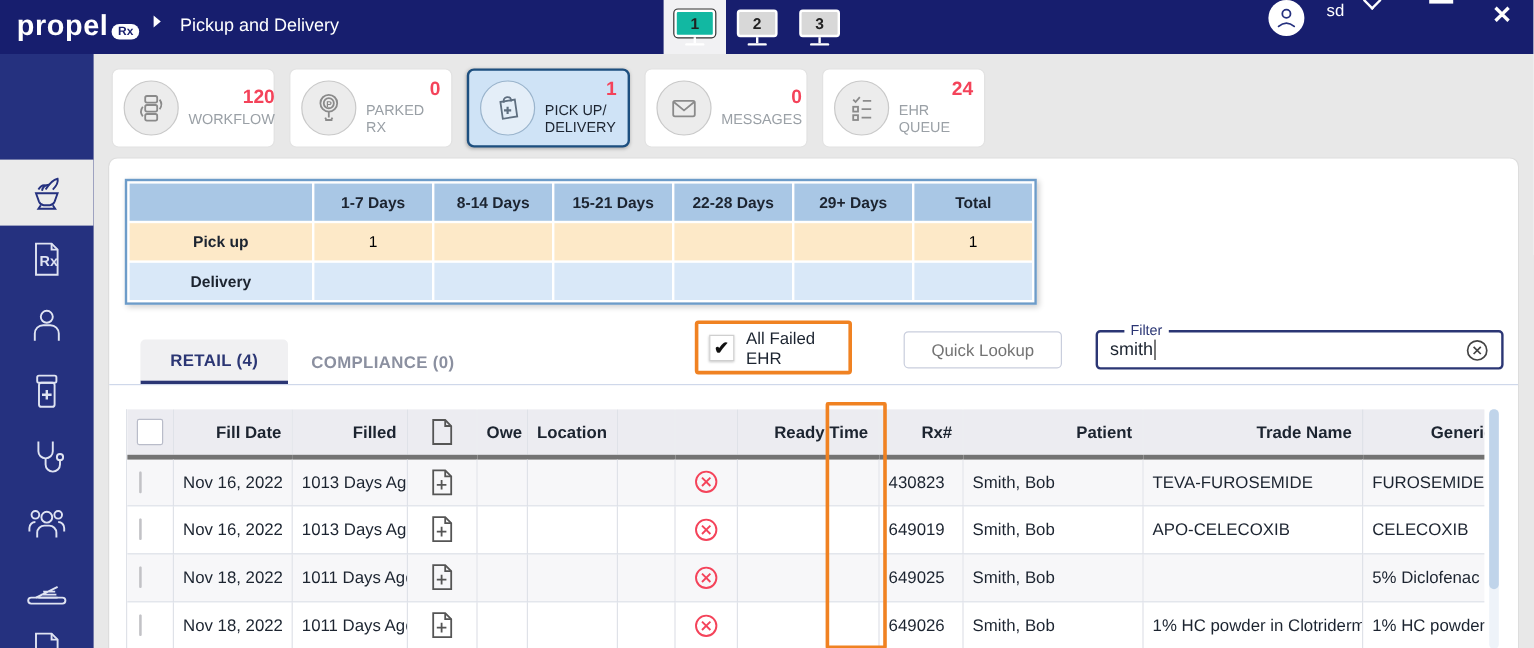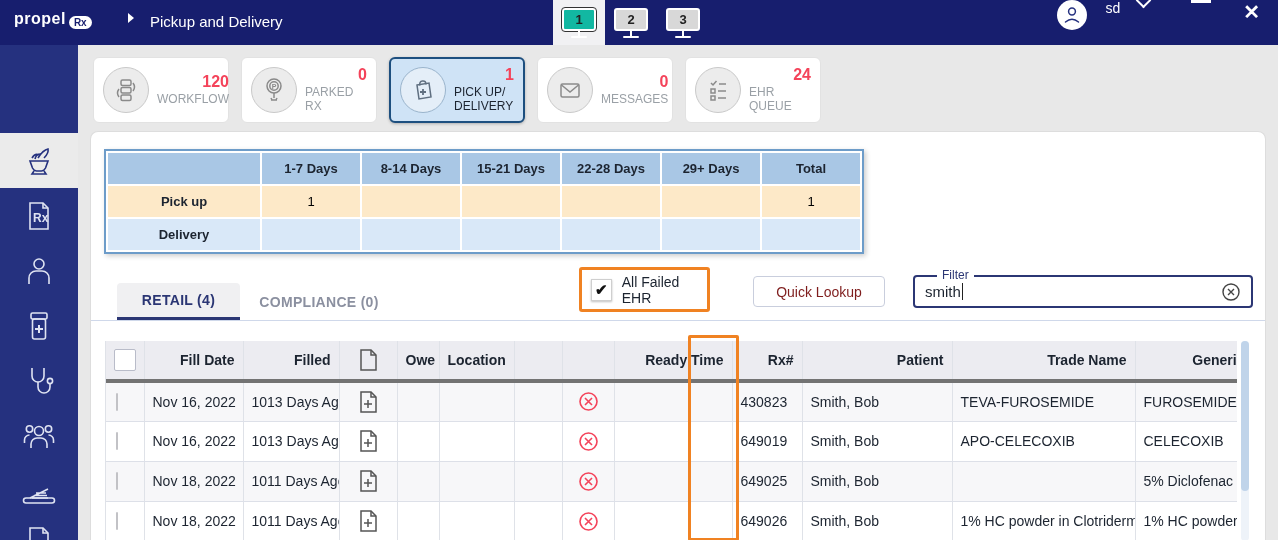--- a/index.html
+++ b/index.html
@@ -2,21 +2,21 @@
 <html><head>
 <meta charset="utf-8">
 <style>
   * { margin:0; padding:0; box-sizing:border-box; }
   html,body { width:1278px; height:540px; overflow:hidden; }
   body { font-family:"Liberation Sans", sans-serif; background:#e8e8e8; position:relative; }
 
   
   .topbar { position:absolute; top:0; left:0; width:1278px; height:45px; background:#171e6e; color:#fff; z-index:5; }
   .logo { position:absolute; left:14px; top:8px; display:flex; align-items:center; }
-  .logo-text { font-size:16px; font-weight:bold; letter-spacing:.5px; color:#fff; }
+  .logo-text { font-size:24px; font-weight:bold; letter-spacing:.5px; color:#fff; }
   .logo-badge { margin-left:3px; margin-top:8px; background:#fff; color:#171e6e; font-size:10px; font-weight:bold; border-radius:8px; padding:1px 5px; }
   .breadcrumb { position:absolute; left:128px; top:13px; display:flex; align-items:flex-start; gap:16px; font-size:15px; }
   .crumb-chevron { width:0; height:0; border-left:6px solid #fff; border-top:5px solid transparent; border-bottom:5px solid transparent; }
 
   .monitors { position:absolute; left:553px; top:0; height:45px; display:flex; }
   .monitor-tab { width:52px; height:45px; display:flex; align-items:center; justify-content:center; }
   .monitor-tab.active { background:#f1f1f3; }
   .monitor { display:flex; flex-direction:column; align-items:center; }
   .monitor .screen { width:34px; height:23px; border:2px solid #fff; border-radius:3px; background:#d8d8d8; color:#222; font-size:13px; font-weight:bold; display:flex; align-items:center; justify-content:center; }
   .monitor.active .screen { background:#12b8a2; border-color:#fff; outline:1px solid #333; }
@@ -72,21 +72,21 @@
   .tab-row { position:absolute; top:148px; left:0; width:100%; height:40px; }
   .tab { position:absolute; bottom:0; height:37px; display:flex; align-items:center; justify-content:center; font-size:14px; font-weight:bold; letter-spacing:.3px;margin-left:13px; }
   .tab.active { left:13px; width:123px; background:#f0f0f2; color:#2b3674; border-bottom:3px solid #2b3674; border-radius:4px 4px 0 0; }
   .tab.inactive { left:150px; width:130px; color:#8b90a0; }
   .tab-divider { position:absolute; top:188px; left:0; width:100%; height:1px; background:#cfd8ea; }
 
   .failed-ehr-box { position:absolute; top:-13px; left:488px; width:131px; height:45px; border:3px solid #f08222; border-radius:3px; display:flex; align-items:center; gap:10px; padding-left:9px; background:#fff; }
   .check-box { width:22px; height:22px; background:#fff; border:1px solid #cfcfcf; box-shadow:0 1px 2px rgba(0,0,0,.25); display:flex; align-items:center; justify-content:center; font-size:15px; font-weight:bold; color:#111; }
   .failed-ehr-label { font-size:14px; color:#1c2430; }
 
-  .quick-lookup { position:absolute; top:-4px; left:662px; width:132px; height:31px; border:1px solid #c9cedd; border-radius:4px; background:#fff; color:#7f1d1d; font-size:14px; display:flex; align-items:center; justify-content:center; }
+  .quick-lookup { position:absolute; top:-4px; left:662px; width:132px; height:31px; border:1px solid #c9cedd; border-radius:4px; background:#fff; color:#737373; font-size:14px; display:flex; align-items:center; justify-content:center; }
 
   .filter-wrap { position:absolute; top:-5px; left:822px; width:340px; height:33px; border:2px solid #2b3674; border-radius:4px; background:#fff; display:flex; align-items:center; padding:0 10px; }
   .filter-label { position:absolute; top:-9px; left:22px; background:#fff; padding:0 5px; font-size:12px; color:#2b3674; }
   .filter-text { font-size:15px; color:#1c2430; }
   .caret { display:inline-block; width:1.5px; height:17px; background:#222; margin-left:1px; vertical-align:middle; }
   .filter-clear { margin-left:auto; display:flex; }
 
   
   .grid-viewport { position:absolute; top:209px; left:14px; width:1132px; height:200px; overflow:hidden; border-left:1px solid #dfe2e8; }
   .grid { border-collapse:collapse; table-layout:fixed; width:1189px; }

